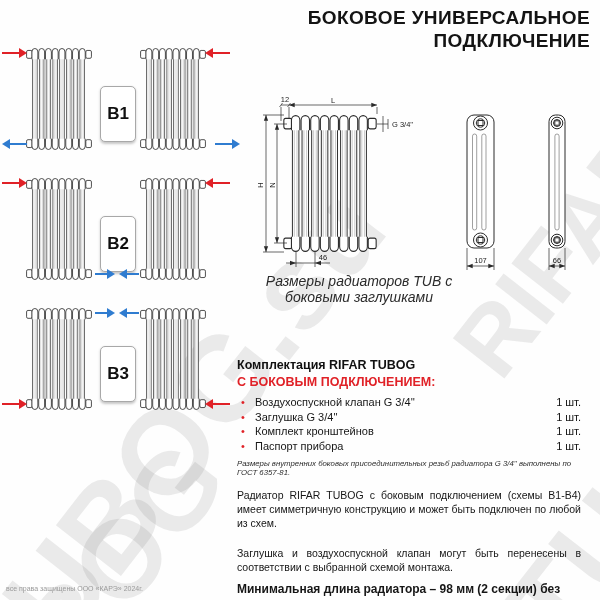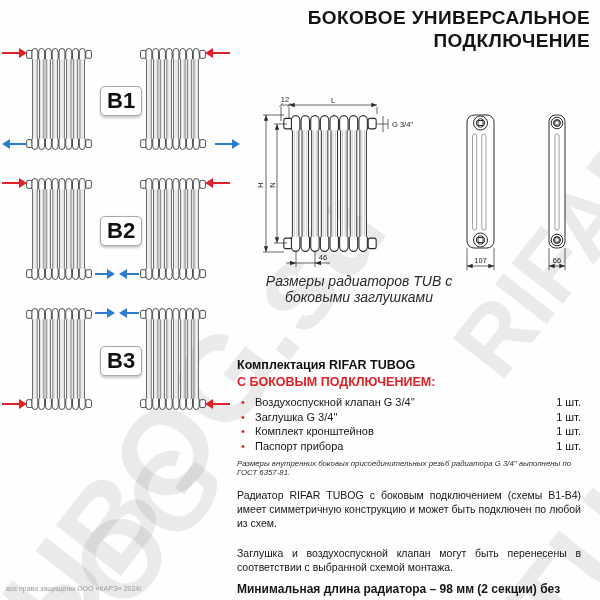--- a/index.html
+++ b/index.html
@@ -18,21 +18,21 @@
   .title{position:absolute;right:10px;top:6px;text-align:right;font-weight:700;
          font-size:19px;line-height:1.22;letter-spacing:.4px;color:#141414;}
 
   
   .scheme{position:absolute;left:0;width:250px;height:102px;}
   .radsvg{position:absolute;top:0;width:66px;height:102px;}
   .rad-l{left:26px;} .rad-r{left:140px;}
   .slabel{position:absolute;left:100px;top:38px;min-width:22px;text-align:center;
           background:#fff;border:1px solid #a8a8a8;border-radius:5px;
           box-shadow:0 1.5px 2.5px rgba(0,0,0,.22);
-          font-weight:700;font-size:22px;padding:1px 6px;color:#101010;}
+          font-weight:700;font-size:17px;padding:17px 6px;color:#101010;}
   .arr{position:absolute;width:17px;height:2.4px;background:currentColor;}
   .arr.sm{width:12px;}
   .arr.dr::after{content:"";position:absolute;left:100%;top:50%;transform:translateY(-50%);
       border-top:5.5px solid transparent;border-bottom:5.5px solid transparent;
       border-left:8.5px solid currentColor;}
   .arr.dl::after{content:"";position:absolute;right:100%;top:50%;transform:translateY(-50%);
       border-top:5.5px solid transparent;border-bottom:5.5px solid transparent;
       border-right:8.5px solid currentColor;}
   .red{color:#e02127;} .blue{color:#2f7cd0;}
 

